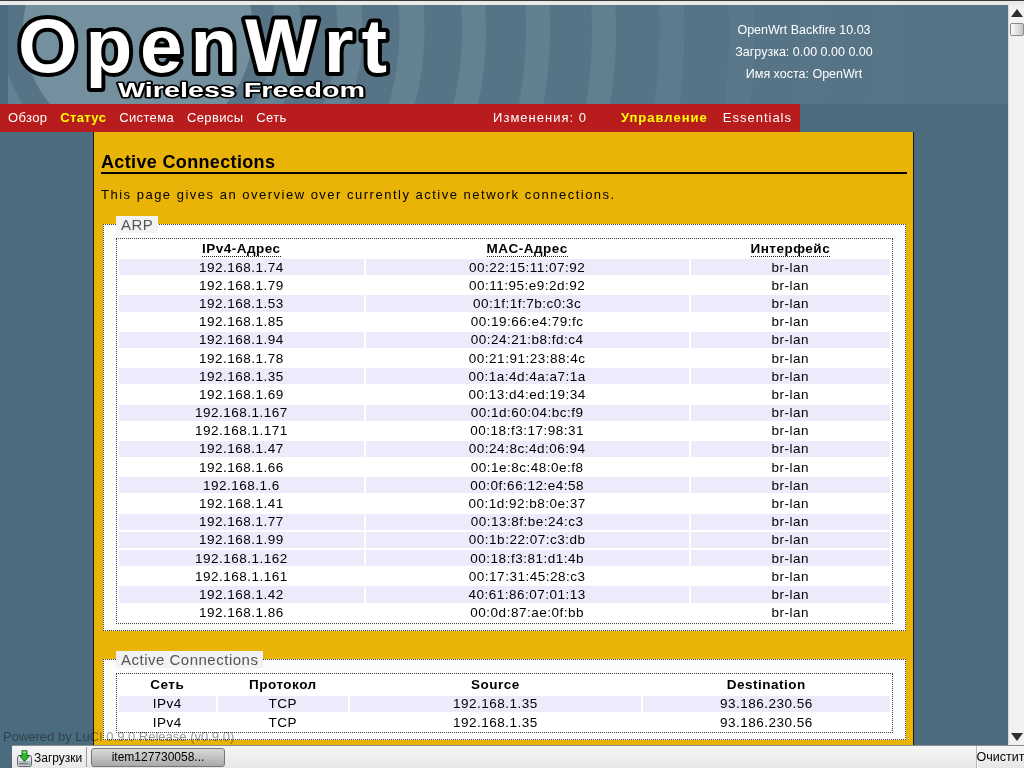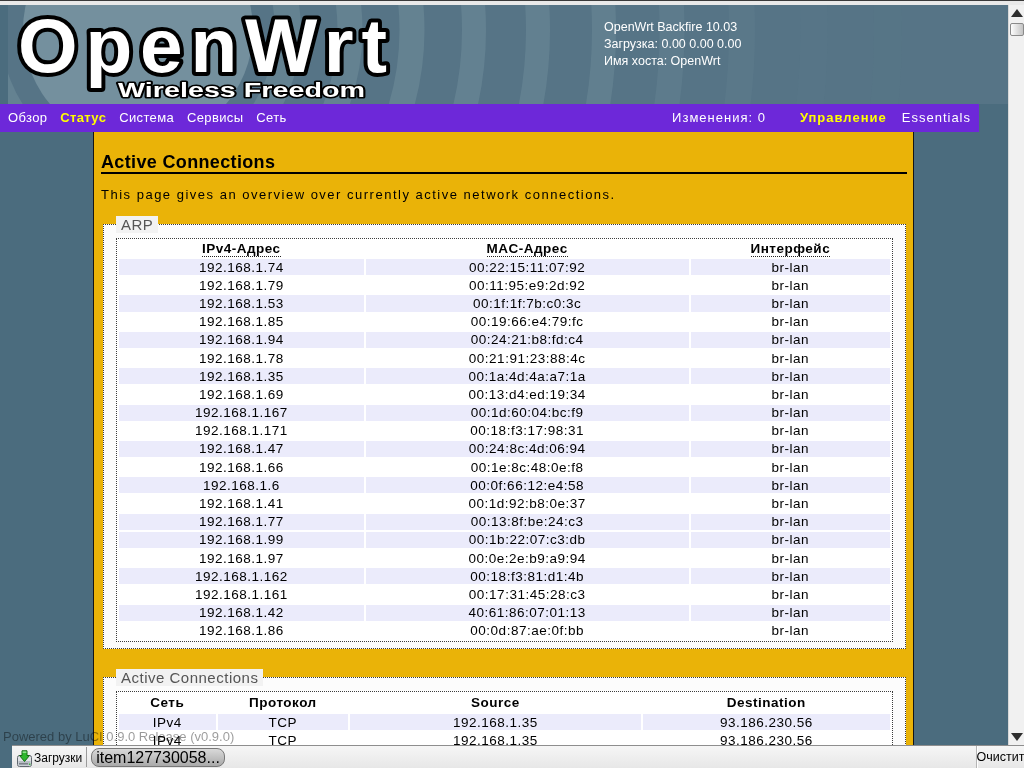--- a/index.html
+++ b/index.html
@@ -1,20 +1,20 @@
 <!DOCTYPE html>
 <html><head>
 <meta charset="utf-8">
 <style>
 html,body{margin:0;padding:0}
 body{width:1024px;height:768px;overflow:hidden;background:#4b6c7e;font-family:"Liberation Sans",sans-serif;position:relative}
 #topstrip{position:absolute;top:0;left:0;width:1024px;height:5px;background:#e9e9e9;border-top:1px solid #3a3a3a;box-sizing:border-box}
 #header{position:absolute;top:5px;left:8px;width:1008px;height:99px;overflow:hidden}
-#hdrtext{position:absolute;top:5px;right:12px;width:400px;text-align:left;color:#fff;font-size:12.5px;line-height:17px;padding-top:9px}
-#nav{position:absolute;top:104px;left:0;width:979px;height:28px;background:#6d28d9;color:#fff;font-size:13px;line-height:28px;white-space:nowrap}
+#hdrtext{position:absolute;top:5px;right:12px;width:400px;text-align:center;color:#fff;font-size:12.5px;line-height:22px;padding-top:9px}
+#nav{position:absolute;top:104px;left:0;width:800px;height:28px;background:#b91c1c;color:#fff;font-size:13px;line-height:28px;white-space:nowrap}
 #nav .l{position:absolute;left:8px;letter-spacing:0.35px}
 #nav .r{position:absolute;right:8px;letter-spacing:1px}
 #nav span.item{margin-right:13px}
 #nav .hot{color:#ff0;font-weight:bold}
 #page{position:absolute;top:132px;left:93px;width:807px;height:615px;background:#eab308;border-left:1px solid #151515;border-right:1px solid #151515;padding:0 6px}
 h2{font-size:18px;font-weight:bold;color:#000;margin:20px 0 0 1px;letter-spacing:0.35px}
 #rule{height:0;border-top:2px solid #000;margin:-1px 0 0 1px}
 #para{font-size:13px;color:#000;margin:13px 0 0 1px;letter-spacing:1.5px}
 .fs{position:relative;border:1px dotted #3c3c3c;background:#fcfcfc;margin:0 1px 0 3px;padding:13px 12px 6px}
 .fs .legend{position:absolute;top:-9px;left:12px;padding:0 5px;background:#f2f2f2;color:#555;font-size:15px;letter-spacing:0.5px}
@@ -25,21 +25,21 @@
 th u{text-decoration:none;display:inline-block;border-bottom:1px dotted #222;padding-bottom:1px;line-height:12px}
 tr.alt td{background:#ebebfb}
 #fs1{margin-top:22px}
 #fs2{margin-top:28px}
 #fs2 th{height:18px}
 #fs2 td:first-child{}
 #status{position:absolute;left:3px;top:729px;font-size:13px;color:rgba(0,0,0,0.4);letter-spacing:0px;z-index:5}
 #dlbar{position:absolute;left:12px;top:745px;width:1024px;height:23px;background:linear-gradient(#f6f6f6,#e7e7e7);border-top:1px solid #8e8e8e;box-sizing:border-box;z-index:8;font-size:13px}
 #dlbar .lbl{position:absolute;left:22px;top:5px;color:#000;font-size:12px;letter-spacing:0px}
 #dlbar .sep{position:absolute;left:74px;top:1px;width:1px;height:20px;background:#9a9a9a}
-#dlitem{position:absolute;left:79px;top:2px;width:132px;height:17px;background:linear-gradient(#d9d9d9,#a9a9a9);border:1px solid #777;border-radius:8px;text-align:center;line-height:17px;font-size:16px;color:#000;overflow:hidden}
+#dlitem{position:absolute;left:79px;top:2px;width:132px;height:17px;background:linear-gradient(#d9d9d9,#a9a9a9);border:1px solid #777;border-radius:3px;text-align:center;line-height:17px;font-size:12px;color:#000;overflow:hidden}
 #dlbar .clr{position:absolute;right:5px;top:4px;color:#000;font-size:12.5px;letter-spacing:0px}
 #dlbar .clrsep{position:absolute;right:59px;top:0;width:1px;height:22px;background:#b5b5b5;box-shadow:1px 0 0 #fff}
 #scroll{position:absolute;top:5px;right:0;width:16px;height:740px;background:#f1f1f1;z-index:7;border-left:1px solid #d8d8d8;box-sizing:border-box}
 #thumb{position:absolute;top:18px;left:1px;width:12px;height:11px;background:linear-gradient(90deg,#fdfdfd,#c4c4c4);border:1px solid #8a8a8a;border-radius:2px}
 .arrow{position:absolute;left:2px;width:0;height:0;border-left:6px solid transparent;border-right:6px solid transparent}
 #arrup{top:4px;border-bottom:8px solid #2e2e2e}
 #arrdn{bottom:4px;border-top:8px solid #2e2e2e}
 </style>
 </head>
 <body>
@@ -162,25 +162,20 @@
 <tr class="alt">
               <td>192.168.1.77</td>
               <td>00:13:8f:be:24:c3</td>
               <td>br-lan</td>
             </tr>
 <tr class="alt">
               <td>192.168.1.99</td>
               <td>00:1b:22:07:c3:db</td>
               <td>br-lan</td>
             </tr>
-<tr>
-              <td>192.168.1.97</td>
-              <td>00:0e:2e:b9:a9:94</td>
-              <td>br-lan</td>
-            </tr>
 <tr class="alt">
               <td>192.168.1.162</td>
               <td>00:18:f3:81:d1:4b</td>
               <td>br-lan</td>
             </tr>
 <tr>
               <td>192.168.1.161</td>
               <td>00:17:31:45:28:c3</td>
               <td>br-lan</td>
             </tr>

